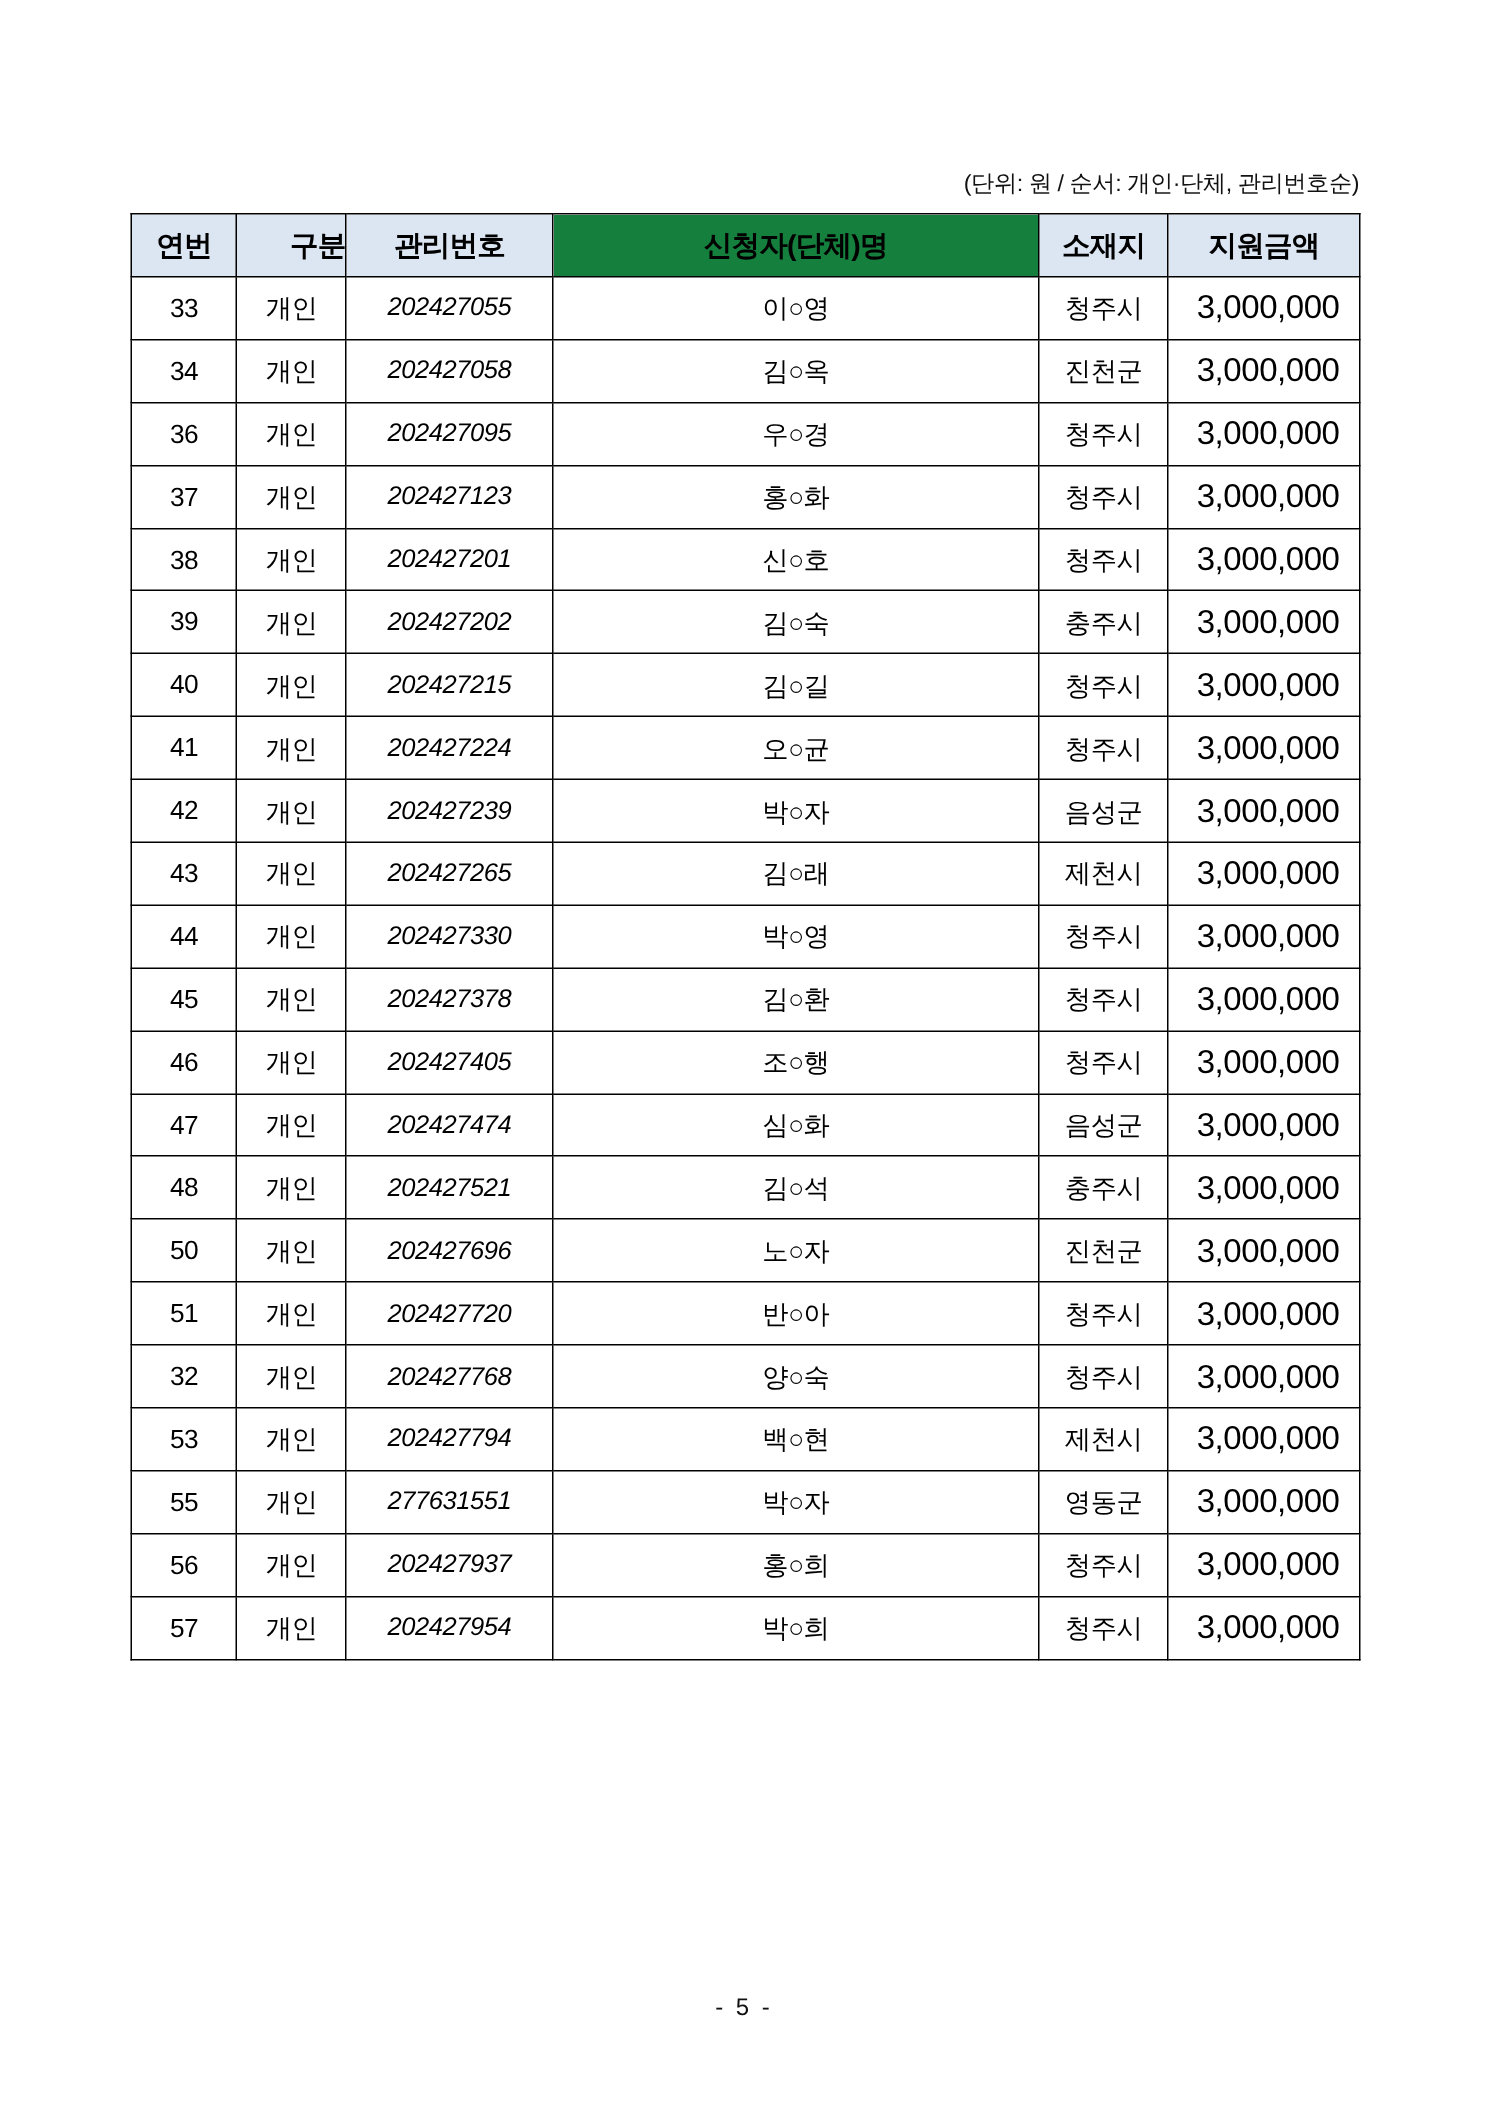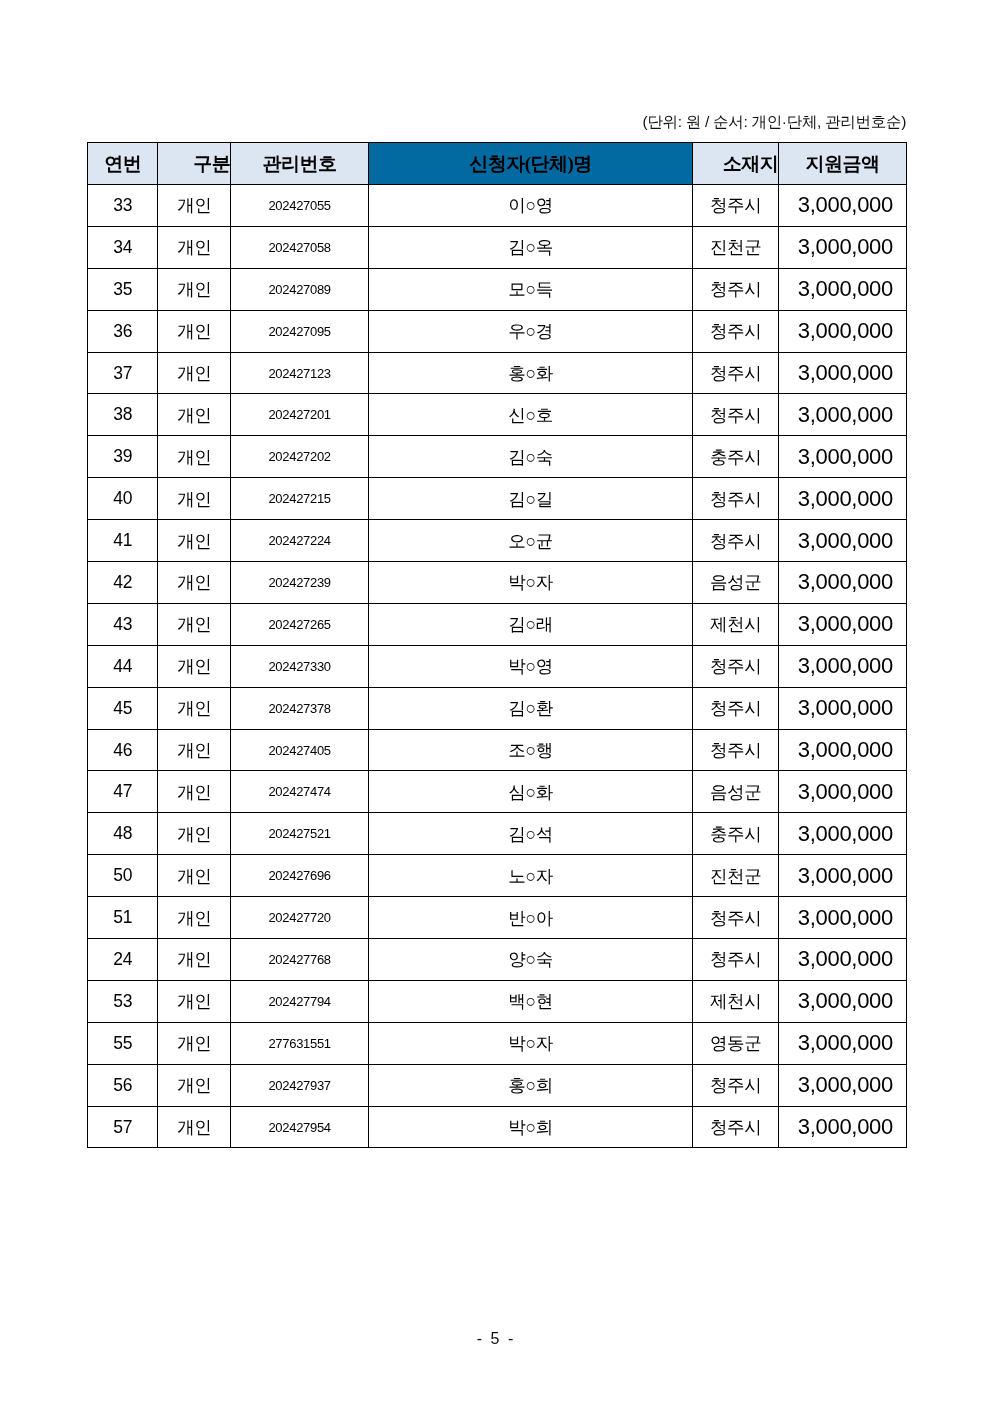--- a/index.html
+++ b/index.html
@@ -49,21 +49,22 @@
     font-size: 19px;
     font-weight: bold;
     letter-spacing: -0.5px;
   }
   table.grant-table td {
     height: 41.9px;
     font-size: 17.5px;
     letter-spacing: -0.3px;
   }
   table.grant-table td.num {
-    font-size: 13px;
+    font-size: 17px;
+    font-style: italic;
   }
   table.grant-table td.amount {
     text-align: right;
     padding-right: 13px;
     font-size: 22px;
   }
   .footer {
     position: absolute;
     top: 1330px;
     left: 0;
@@ -88,22 +89,22 @@
       <col style="width:16.8%">
       <col style="width:39.6%">
       <col style="width:10.5%">
       <col style="width:15.6%">
     </colgroup>
     <thead>
       <tr>
         <th style="background: rgb(220, 230, 242); margin-top: 27px;">연번</th>
         <th style="background: rgb(220, 230, 242); text-align: right;">구분</th>
         <th style="background: rgb(220, 230, 242);">관리번호</th>
-        <th style="background: #0369a1; font-family: Liberation Serif, serif;">신청자(단체)명</th>
-        <th style="background: rgb(220, 230, 242); text-align: right;">소재지</th>
+        <th style="background: #15803d;">신청자(단체)명</th>
+        <th style="background: rgb(220, 230, 242);">소재지</th>
         <th style="background: rgb(220, 230, 242);">지원금액</th>
       </tr>
     </thead>
     <tbody>
         <tr>
           <td>33</td>
           <td>개인</td>
           <td class="num">202427055</td>
           <td>이○영</td>
           <td>청주시</td>
@@ -111,28 +112,20 @@
         </tr>
         <tr>
           <td>34</td>
           <td>개인</td>
           <td class="num">202427058</td>
           <td>김○옥</td>
           <td>진천군</td>
           <td class="amount">3,000,000</td>
         </tr>
         <tr>
-          <td>35</td>
-          <td>개인</td>
-          <td class="num">202427089</td>
-          <td>모○득</td>
-          <td>청주시</td>
-          <td class="amount">3,000,000</td>
-        </tr>
-        <tr>
           <td>36</td>
           <td>개인</td>
           <td class="num">202427095</td>
           <td>우○경</td>
           <td>청주시</td>
           <td class="amount">3,000,000</td>
         </tr>
         <tr>
           <td>37</td>
           <td>개인</td>
@@ -239,21 +232,21 @@
         </tr>
         <tr>
           <td>51</td>
           <td>개인</td>
           <td class="num">202427720</td>
           <td>반○아</td>
           <td>청주시</td>
           <td class="amount">3,000,000</td>
         </tr>
         <tr>
-          <td>24</td>
+          <td>32</td>
           <td>개인</td>
           <td class="num">202427768</td>
           <td>양○숙</td>
           <td>청주시</td>
           <td class="amount">3,000,000</td>
         </tr>
         <tr>
           <td>53</td>
           <td>개인</td>
           <td class="num">202427794</td>

